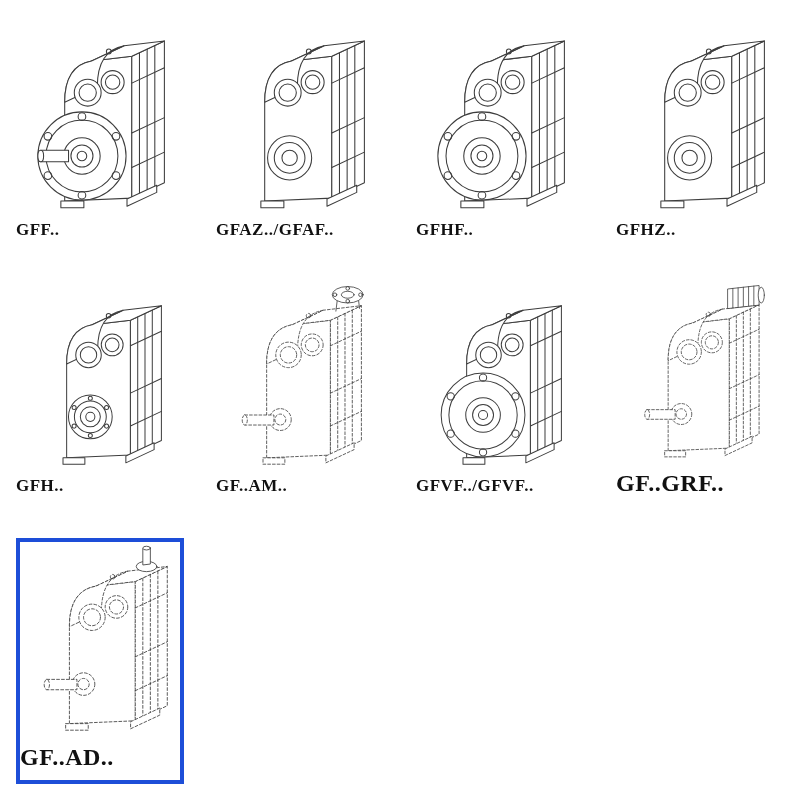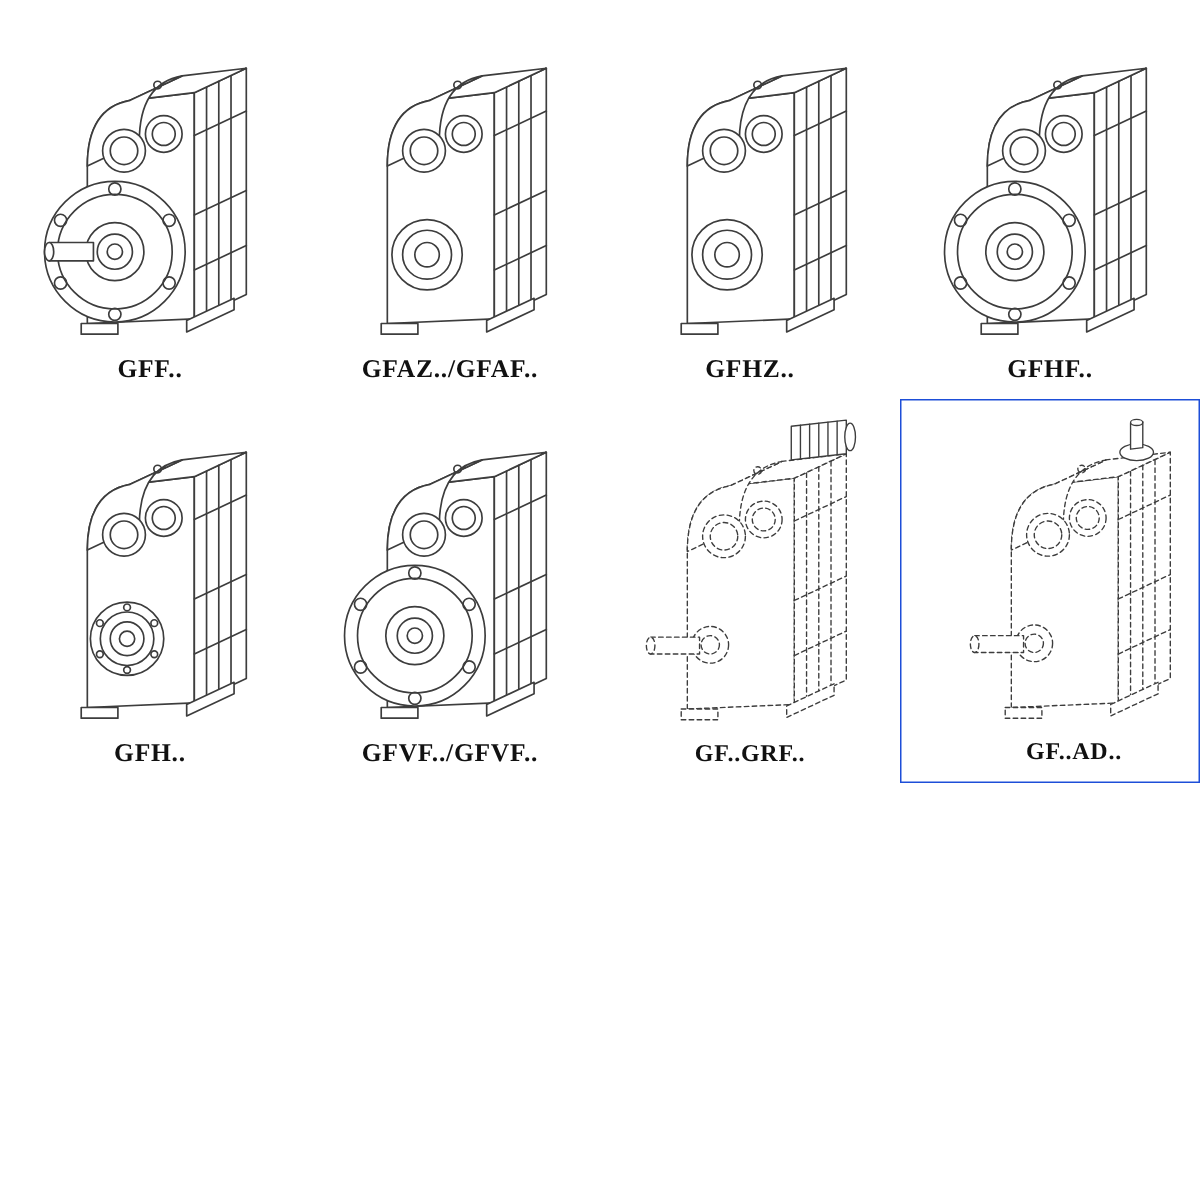--- a/index.html
+++ b/index.html
@@ -4,38 +4,38 @@
 <style>
   html,body{margin:0;padding:0;background:#ffffff;width:800px;height:800px;overflow:hidden;}
   .grid{
     display:grid;
     grid-template-columns:repeat(4,200px);
     grid-template-rows:266px 256px 278px;
     width:800px;height:800px;
     font-family:"Liberation Serif", serif;
   }
   .cell{
-    display:flex;flex-direction:column;align-items:center;justify-content:flex-end;
-    padding-bottom:10px;box-sizing:border-box;margin:0;
-  }
-  .cell.boxed{border:1px solid #1d4ed8;padding-left:32px;}
+    display:flex;flex-direction:column;align-items:flex-start;justify-content:flex-end;
+    padding-bottom:10px;box-sizing:border-box;margin:16px;
+  }
+  .cell.boxed{border:4px solid #1d4ed8;}
   .drawing{
     width:176px;height:214px;
     color:#3d3d3d;
     stroke-width:1.1;
     stroke-linejoin:round;
     stroke-linecap:round;
   }
   .drawing.dashed{stroke-dasharray:3 2.2;stroke-width:0.9;}
   .solid-part{stroke-dasharray:none;}
   .label{
     font-weight:bold;font-size:17px;color:#111;letter-spacing:0.5px;
     margin-top:4px;text-align:center;line-height:1.1;
   }
-  .label.big{font-size:16px;}
+  .label.big{font-size:24px;}
   .defs{position:absolute;width:0;height:0;}
 </style>
 </head>
 <body>
 
 <svg class="defs" aria-hidden="true">
 <defs>
   <g id="sym-housing">
     <path d="M32,193 L32,90 Q32,52 60,47 L102,42 L102,190 Z" fill="#fff" stroke="currentColor"></path>
     <path d="M102,42 L136,26 L136,174 L102,190 Z" fill="#fff" stroke="currentColor"></path>
@@ -153,51 +153,65 @@
     </svg>
     <figcaption class="label">GFAZ../GFAF..</figcaption>
   </figure>
 
   <figure class="cell">
     <svg class="drawing solid" viewBox="0 0 170 210">
       <g transform="translate(12,0)">
         <use href="#sym-housing"></use>
         <use href="#sym-feet"></use>
         <use href="#sym-bores"></use>
+        <use href="#sym-flange"></use>
+      </g>
+    </svg>
+    <figcaption class="label">GFHF..</figcaption>
+  </figure>
+
+  <figure class="cell">
+    <svg class="drawing solid" viewBox="0 0 170 210">
+      <g transform="translate(12,0)">
+        <use href="#sym-housing"></use>
+        <use href="#sym-feet"></use>
+        <use href="#sym-bores"></use>
         <use href="#sym-rings"></use>
       </g>
     </svg>
     <figcaption class="label">GFHZ..</figcaption>
   </figure>
 
   <figure class="cell">
     <svg class="drawing solid" viewBox="0 0 170 210">
       <g transform="translate(12,0)">
         <use href="#sym-housing"></use>
         <use href="#sym-feet"></use>
         <use href="#sym-bores"></use>
-        <use href="#sym-flange"></use>
-      </g>
-    </svg>
-    <figcaption class="label">GFHF..</figcaption>
-  </figure>
-
-  <figure class="cell">
-    <svg class="drawing solid" viewBox="0 0 170 210">
-      <g transform="translate(12,0)">
-        <use href="#sym-housing"></use>
-        <use href="#sym-feet"></use>
-        <use href="#sym-bores"></use>
         <use href="#sym-bearing"></use>
       </g>
     </svg>
     <figcaption class="label">GFH..</figcaption>
   </figure>
 
 
+  <figure class="cell">
+    <svg class="drawing dashed" viewBox="0 0 170 210">
+      <g transform="translate(12,0)">
+        <use href="#sym-housing"></use>
+        <use href="#sym-feet"></use>
+        <use href="#sym-bores"></use>
+        <use href="#sym-ph-shaft"></use>
+        <g class="solid-part">
+          <use href="#sym-adapter-flange"></use>
+        </g>
+      </g>
+    </svg>
+    <figcaption class="label">GF..AM..</figcaption>
+  </figure>
 
 
   <figure class="cell">
     <svg class="drawing solid" viewBox="0 0 170 210">
       <g transform="translate(12,0)">
         <use href="#sym-housing"></use>
         <use href="#sym-feet"></use>
         <use href="#sym-bores"></use>
         <use href="#sym-flange"></use>
       </g>

